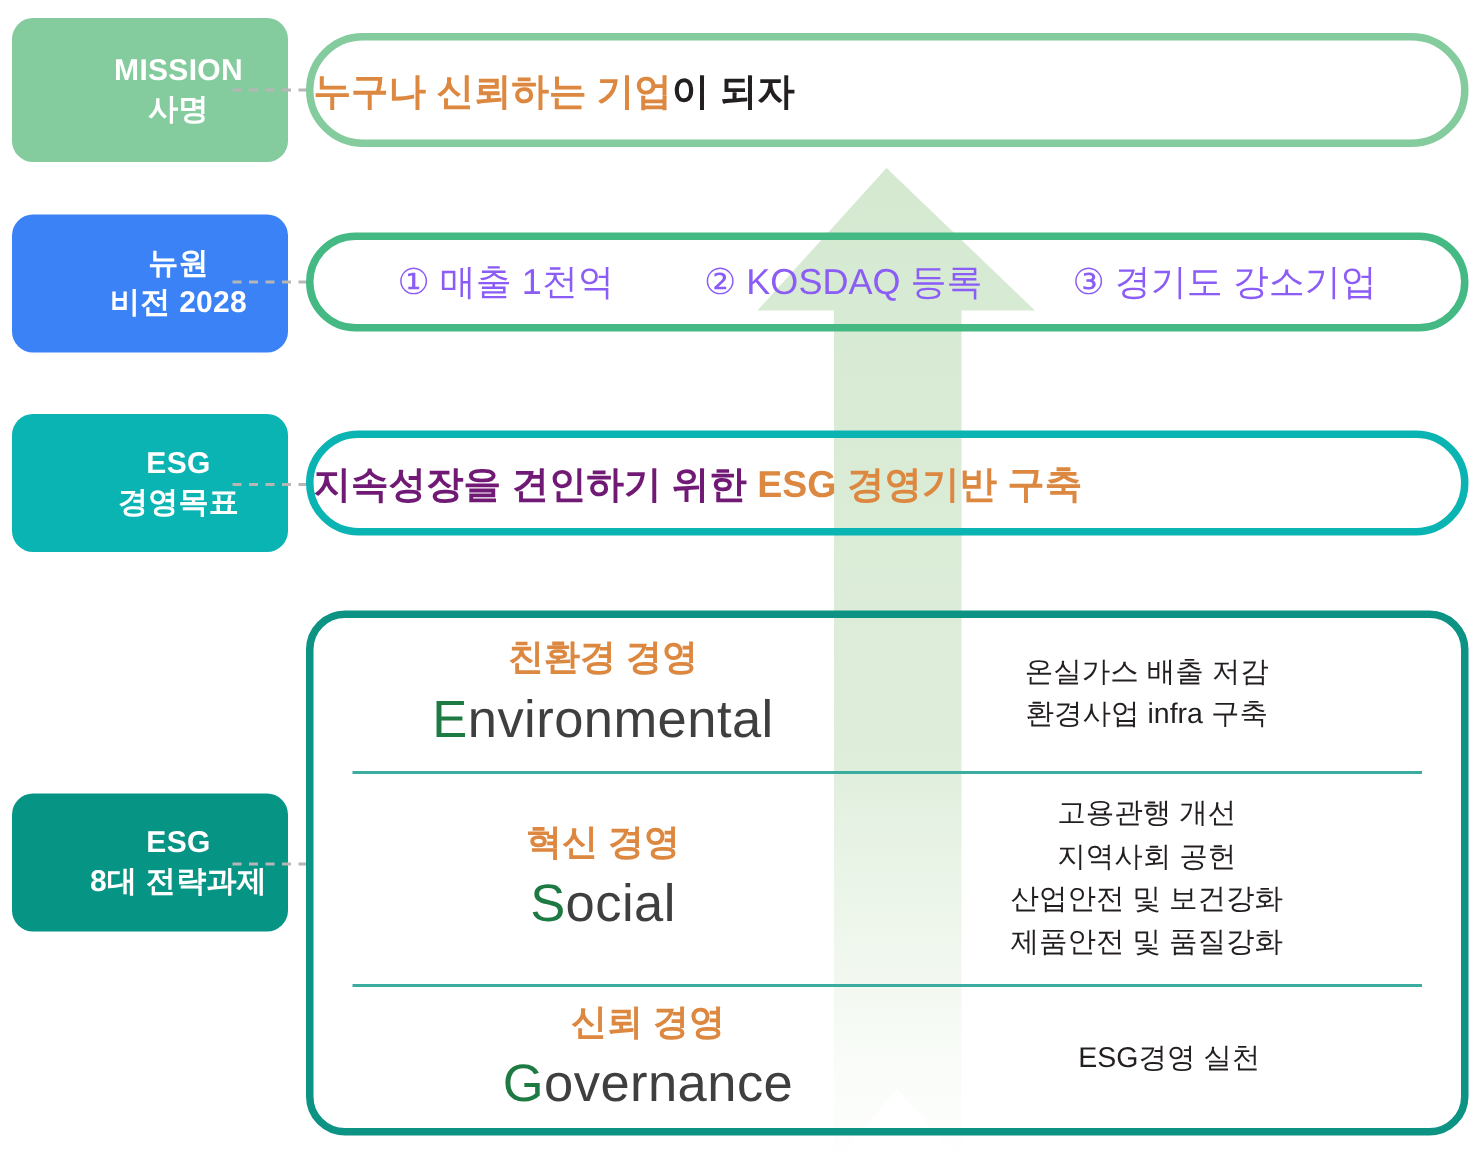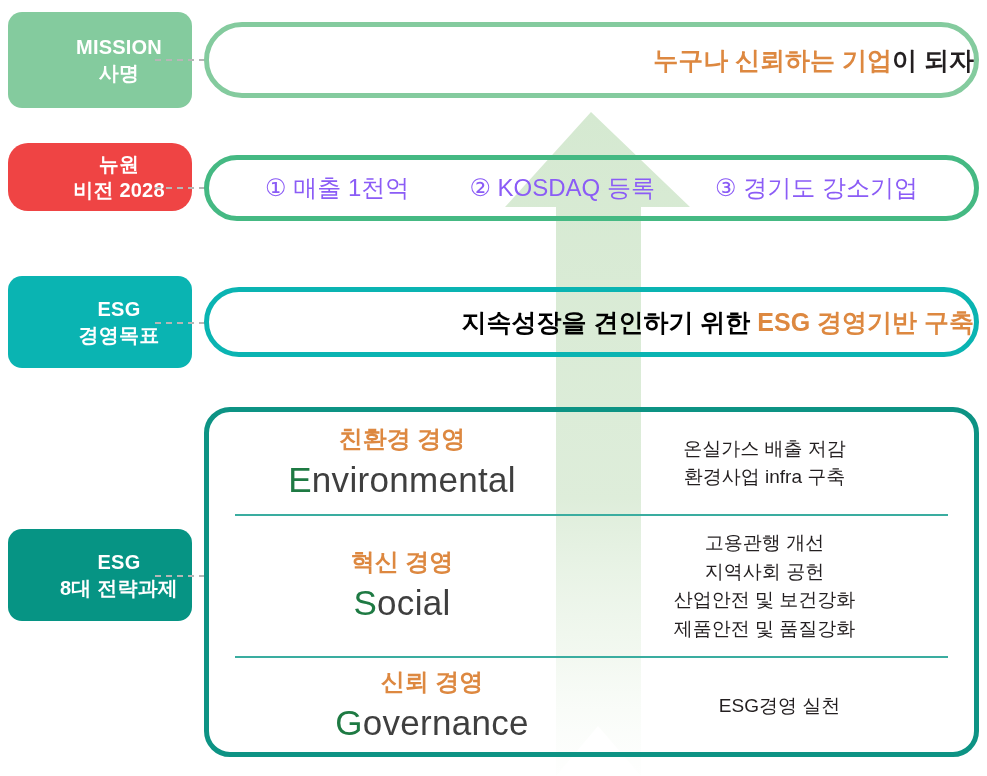--- a/index.html
+++ b/index.html
@@ -41,21 +41,21 @@
     font-weight: bold;
     letter-spacing: .2px;
     line-height: 1.3;
     text-align: center;
     padding-left: 38px;
   }
   .chip .l1 { font-size: 20px; }
   .chip .l2 { font-size: 20px; }
 
   .chip-mission   { top: 12px;  height: 96px;  background: #84cb9e; }
-  .chip-vision    { top: 143px; height: 68px;  background: #ef4444; border-radius: 20px; }
+  .chip-vision    { top: 143px; height: 92px;  background: #3b82f6; }
   .chip-goal      { top: 276px; height: 92px;  background: #0ab4b2; }
   .chip-strategy  { top: 529px; height: 92px;  background: #069484; }
 
   
   .dash {
     position: absolute;
     left: 155px;
     width: 50px;
     height: 0;
     border-top: 2px dashed #b6b6b6;
@@ -67,21 +67,21 @@
 
   
   .panel {
     position: absolute;
     left: 204px;
     width: 775px;
     box-sizing: border-box;
     background: transparent;
     display: flex;
     align-items: center;
-    justify-content: flex-end;
+    justify-content: flex-start;
   }
 
   .panel-mission {
     top: 22px; height: 76px;
     border: 5px solid #84cb9e;
     border-radius: 38px;
   }
   .panel-vision {
     top: 155px; height: 66px;
     border: 5px solid #45b983;
@@ -119,21 +119,21 @@
     font-size: 24px;
     color: #8b5cf6;
     white-space: nowrap;
   }
 
   .goal-text {
     font-size: 25px;
     font-weight: bold;
     white-space: nowrap;
   }
-  .goal-text .plain { color: #000000; }
+  .goal-text .plain { color: #701a75; }
   .goal-text .hi { color: #dd8840; margin-top: 44px; }
 
   
   .srow {
     display: flex;
     align-items: center;
     box-sizing: border-box;
     padding: 0 28px 0 18px;
   }
   .srow-e { height: 102px; }

